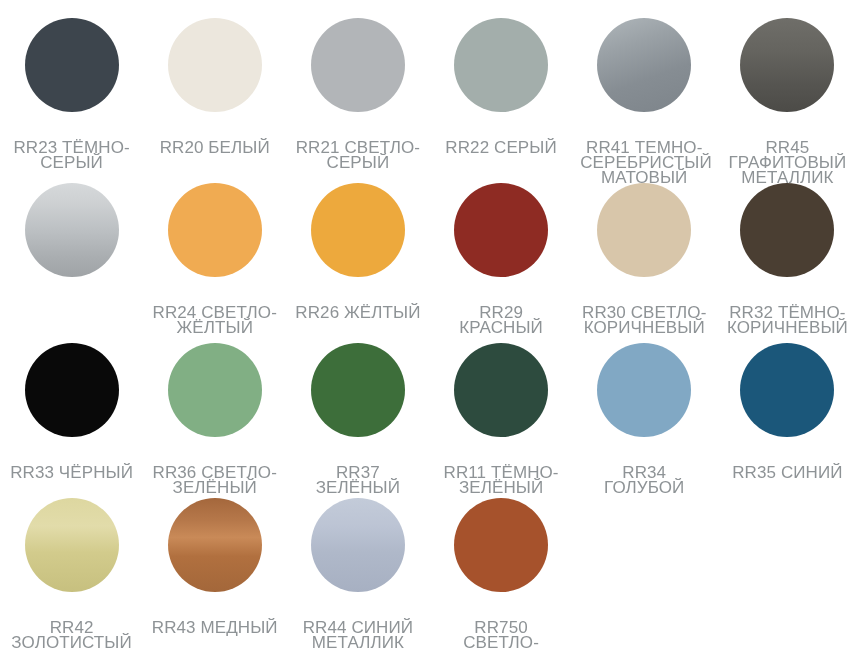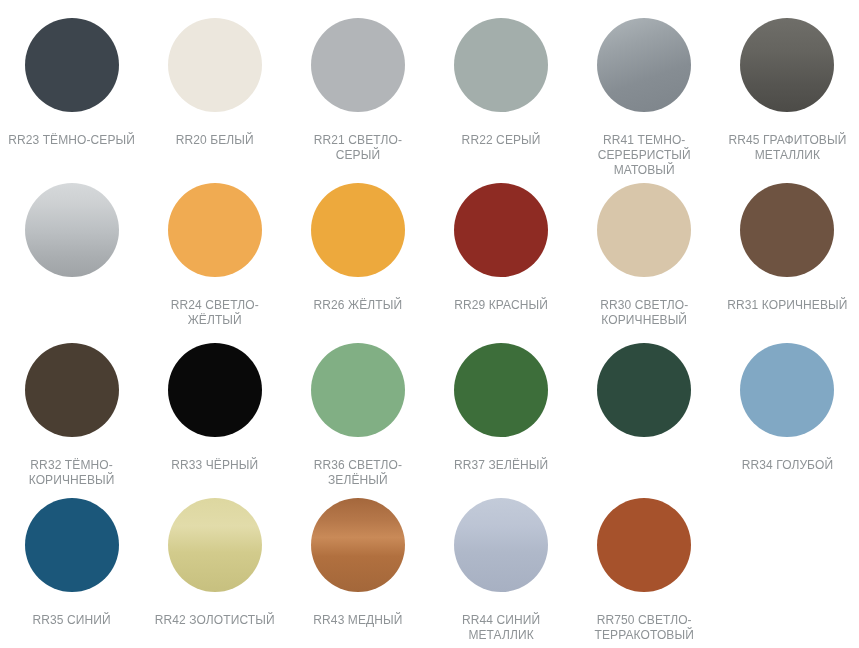--- a/index.html
+++ b/index.html
@@ -30,24 +30,24 @@
   }
 
   .swatch-disc {
     width: 94px;
     height: 94px;
     border-radius: 50%;
     flex: none;
   }
 
   .swatch-label {
-    margin-top: 21px;
+    margin-top: 28px;
     width: 128px;
     text-align: center;
-    font-size: 12px;
+    font-size: 17px;
     line-height: 15px;
     letter-spacing: 0.1px;
     color: #8e9396;
     text-transform: uppercase;
     font-weight: 400;
   }
 </style>
 </head>
 <body>
 
@@ -89,41 +89,38 @@
     </div>
     <div class="swatch-cell">
       <div class="swatch-disc" style="background: rgb(142, 43, 35);"></div>
       <div class="swatch-label" style="color: rgb(142, 147, 150);">RR29 КРАСНЫЙ</div>
     </div>
     <div class="swatch-cell">
       <div class="swatch-disc" style="background: rgb(216, 198, 170);"></div>
       <div class="swatch-label" style="color: rgb(142, 147, 150);">RR30 СВЕТЛО-КОРИЧНЕВЫЙ</div>
     </div>
     <div class="swatch-cell">
-      <div class="swatch-disc" style="background: rgb(110, 83, 65);"></div>
-      <div class="swatch-label" style="color: rgb(142, 147, 150);">RR31 КОРИЧНЕВЫЙ</div>
-    </div>
-    <div class="swatch-cell">
       <div class="swatch-disc" style="background: rgb(74, 62, 50);"></div>
       <div class="swatch-label" style="color: rgb(142, 147, 150);">RR32 ТЁМНО-КОРИЧНЕВЫЙ</div>
     </div>
     <div class="swatch-cell">
       <div class="swatch-disc" style="background: rgb(9, 9, 9);"></div>
       <div class="swatch-label" style="color: rgb(142, 147, 150);">RR33 ЧЁРНЫЙ</div>
     </div>
     <div class="swatch-cell">
       <div class="swatch-disc" style="background: rgb(129, 175, 132);"></div>
       <div class="swatch-label" style="color: rgb(142, 147, 150);">RR36 СВЕТЛО-ЗЕЛЁНЫЙ</div>
     </div>
     <div class="swatch-cell">
       <div class="swatch-disc" style="background: rgb(61, 110, 58);"></div>
       <div class="swatch-label" style="color: rgb(142, 147, 150); text-align: center;">RR37 ЗЕЛЁНЫЙ</div>
     </div>
     <div class="swatch-cell">
       <div class="swatch-disc" style="background: rgb(45, 75, 62);"></div>
+      <div class="swatch-label" style="color: rgb(142, 147, 150);">RR11 ТЁМНО-ЗЕЛЁНЫЙ</div>
     </div>
     <div class="swatch-cell">
       <div class="swatch-disc" style="background: rgb(129, 168, 196);"></div>
       <div class="swatch-label" style="color: rgb(142, 147, 150);">RR34 ГОЛУБОЙ</div>
     </div>
     <div class="swatch-cell">
       <div class="swatch-disc" style="background: rgb(27, 87, 122);"></div>
       <div class="swatch-label" style="color: rgb(142, 147, 150);">RR35 СИНИЙ</div>
     </div>
     <div class="swatch-cell">

